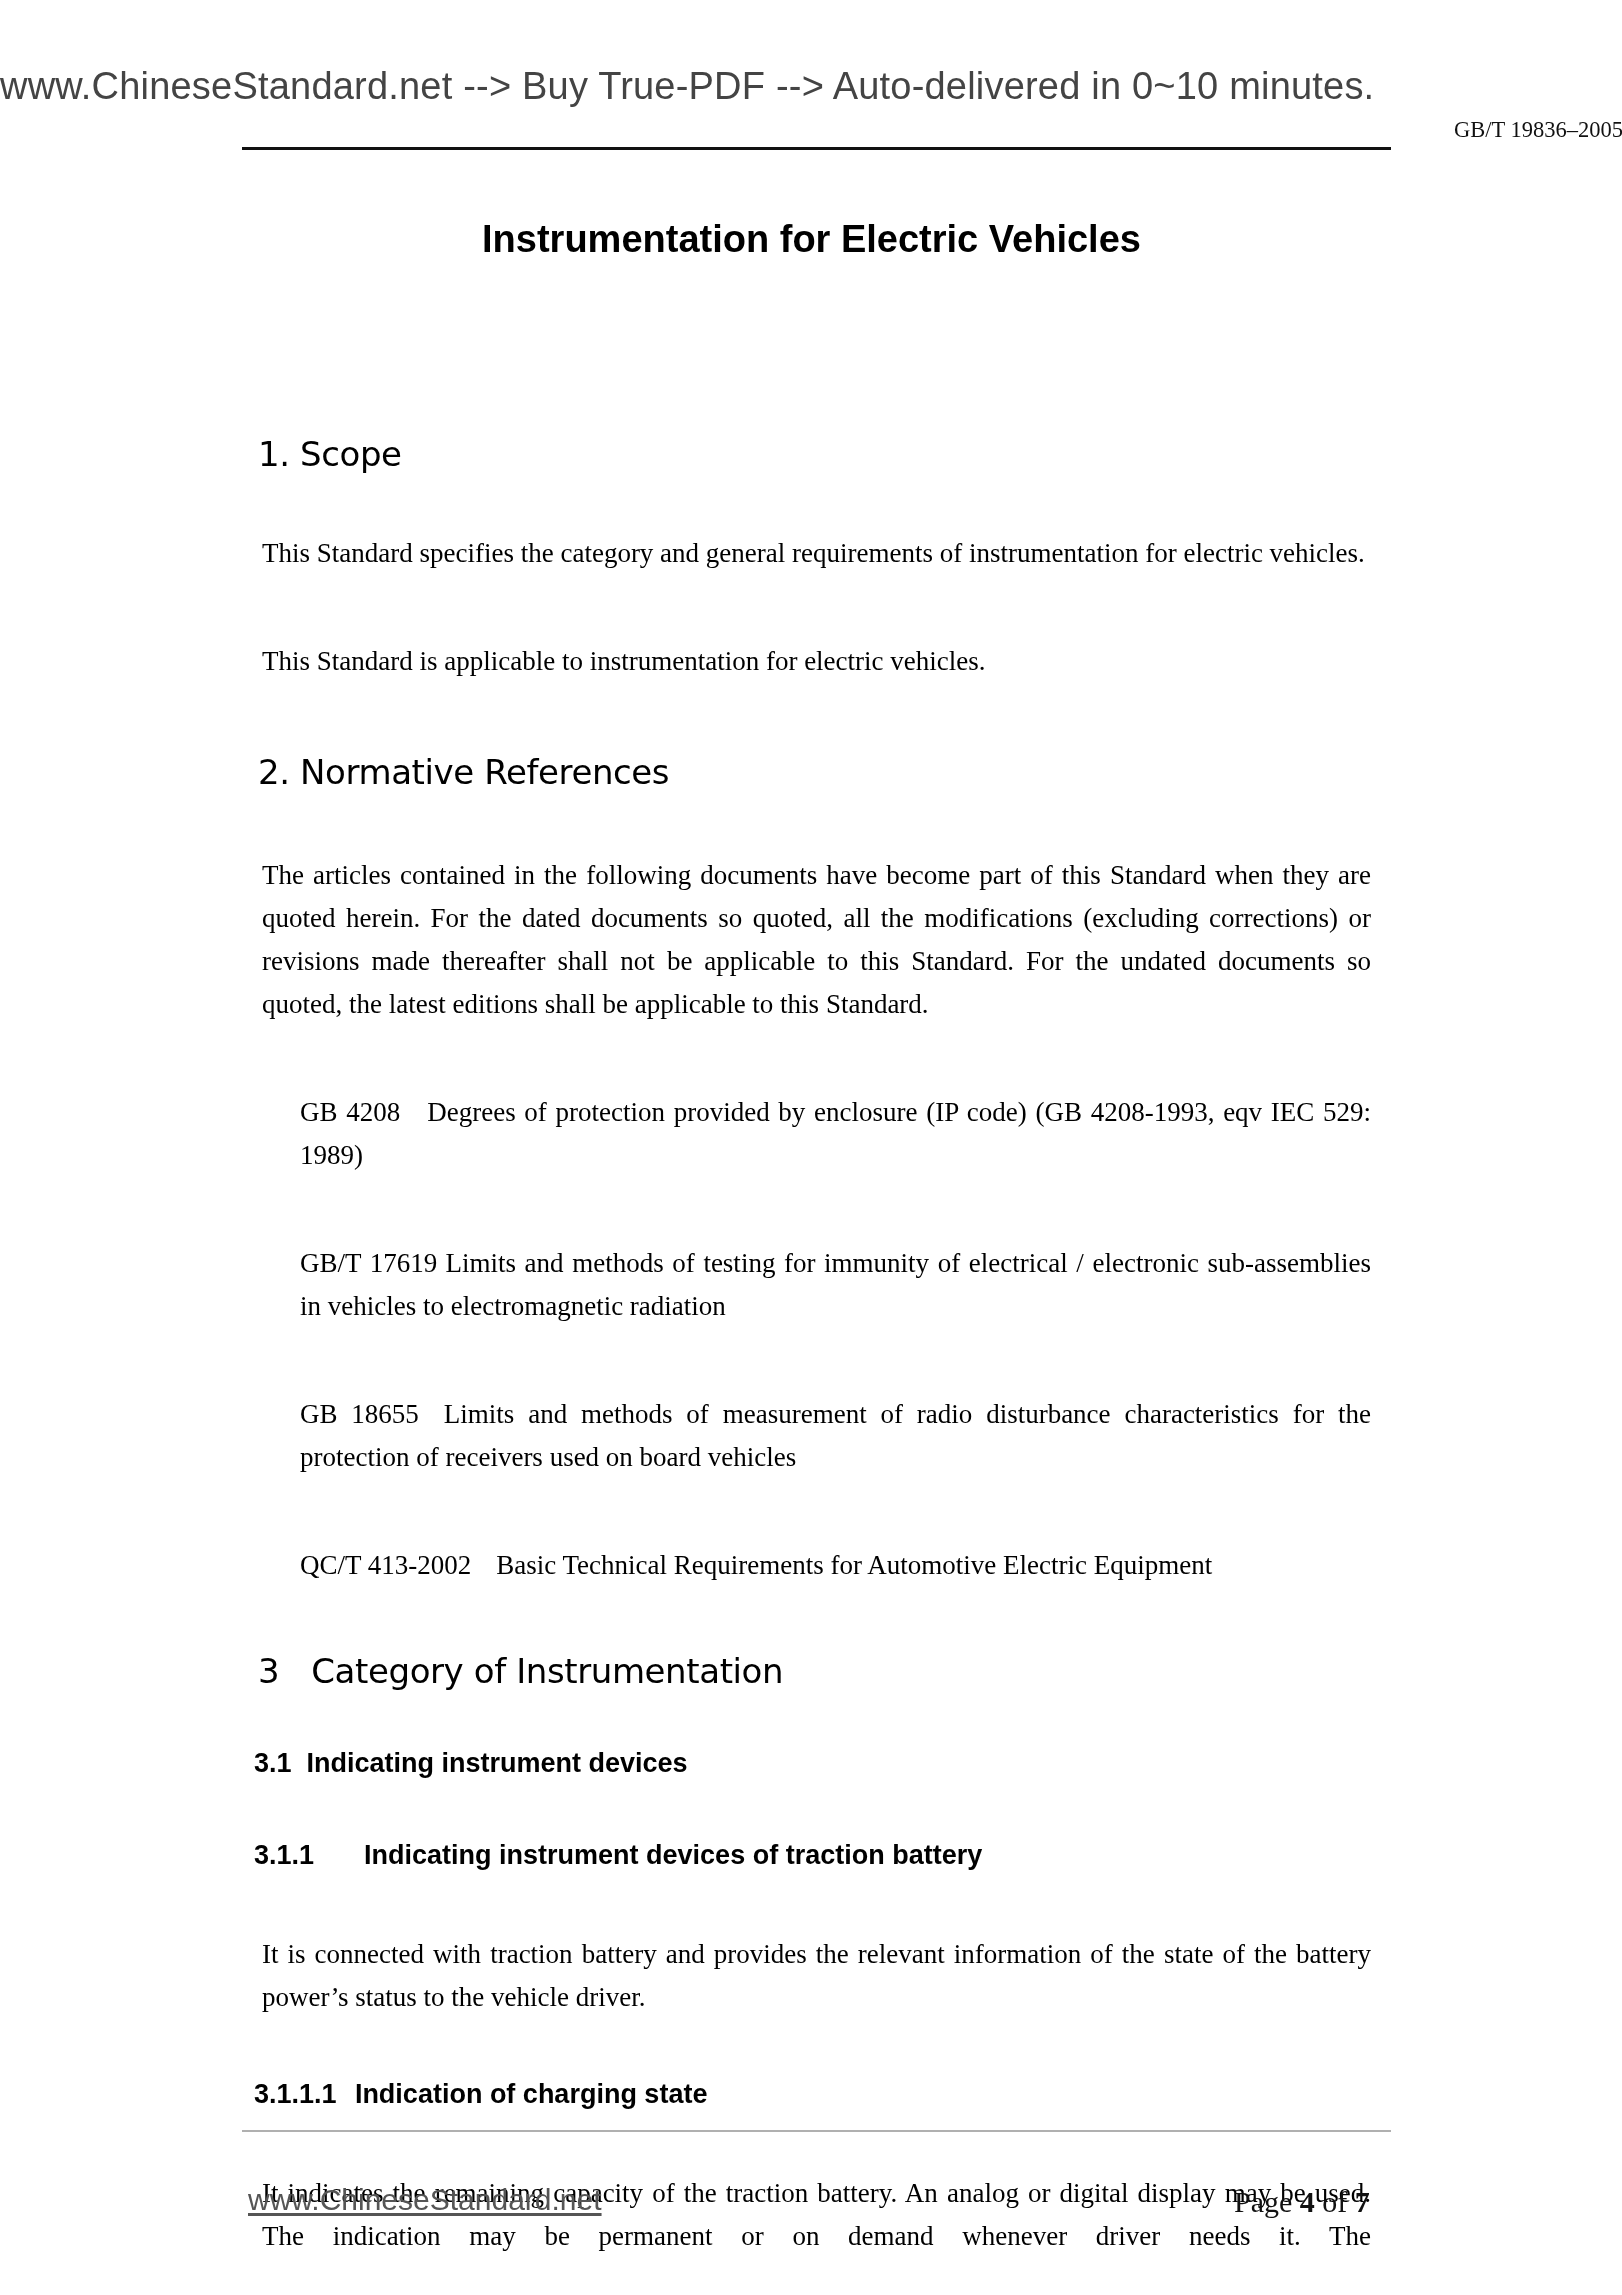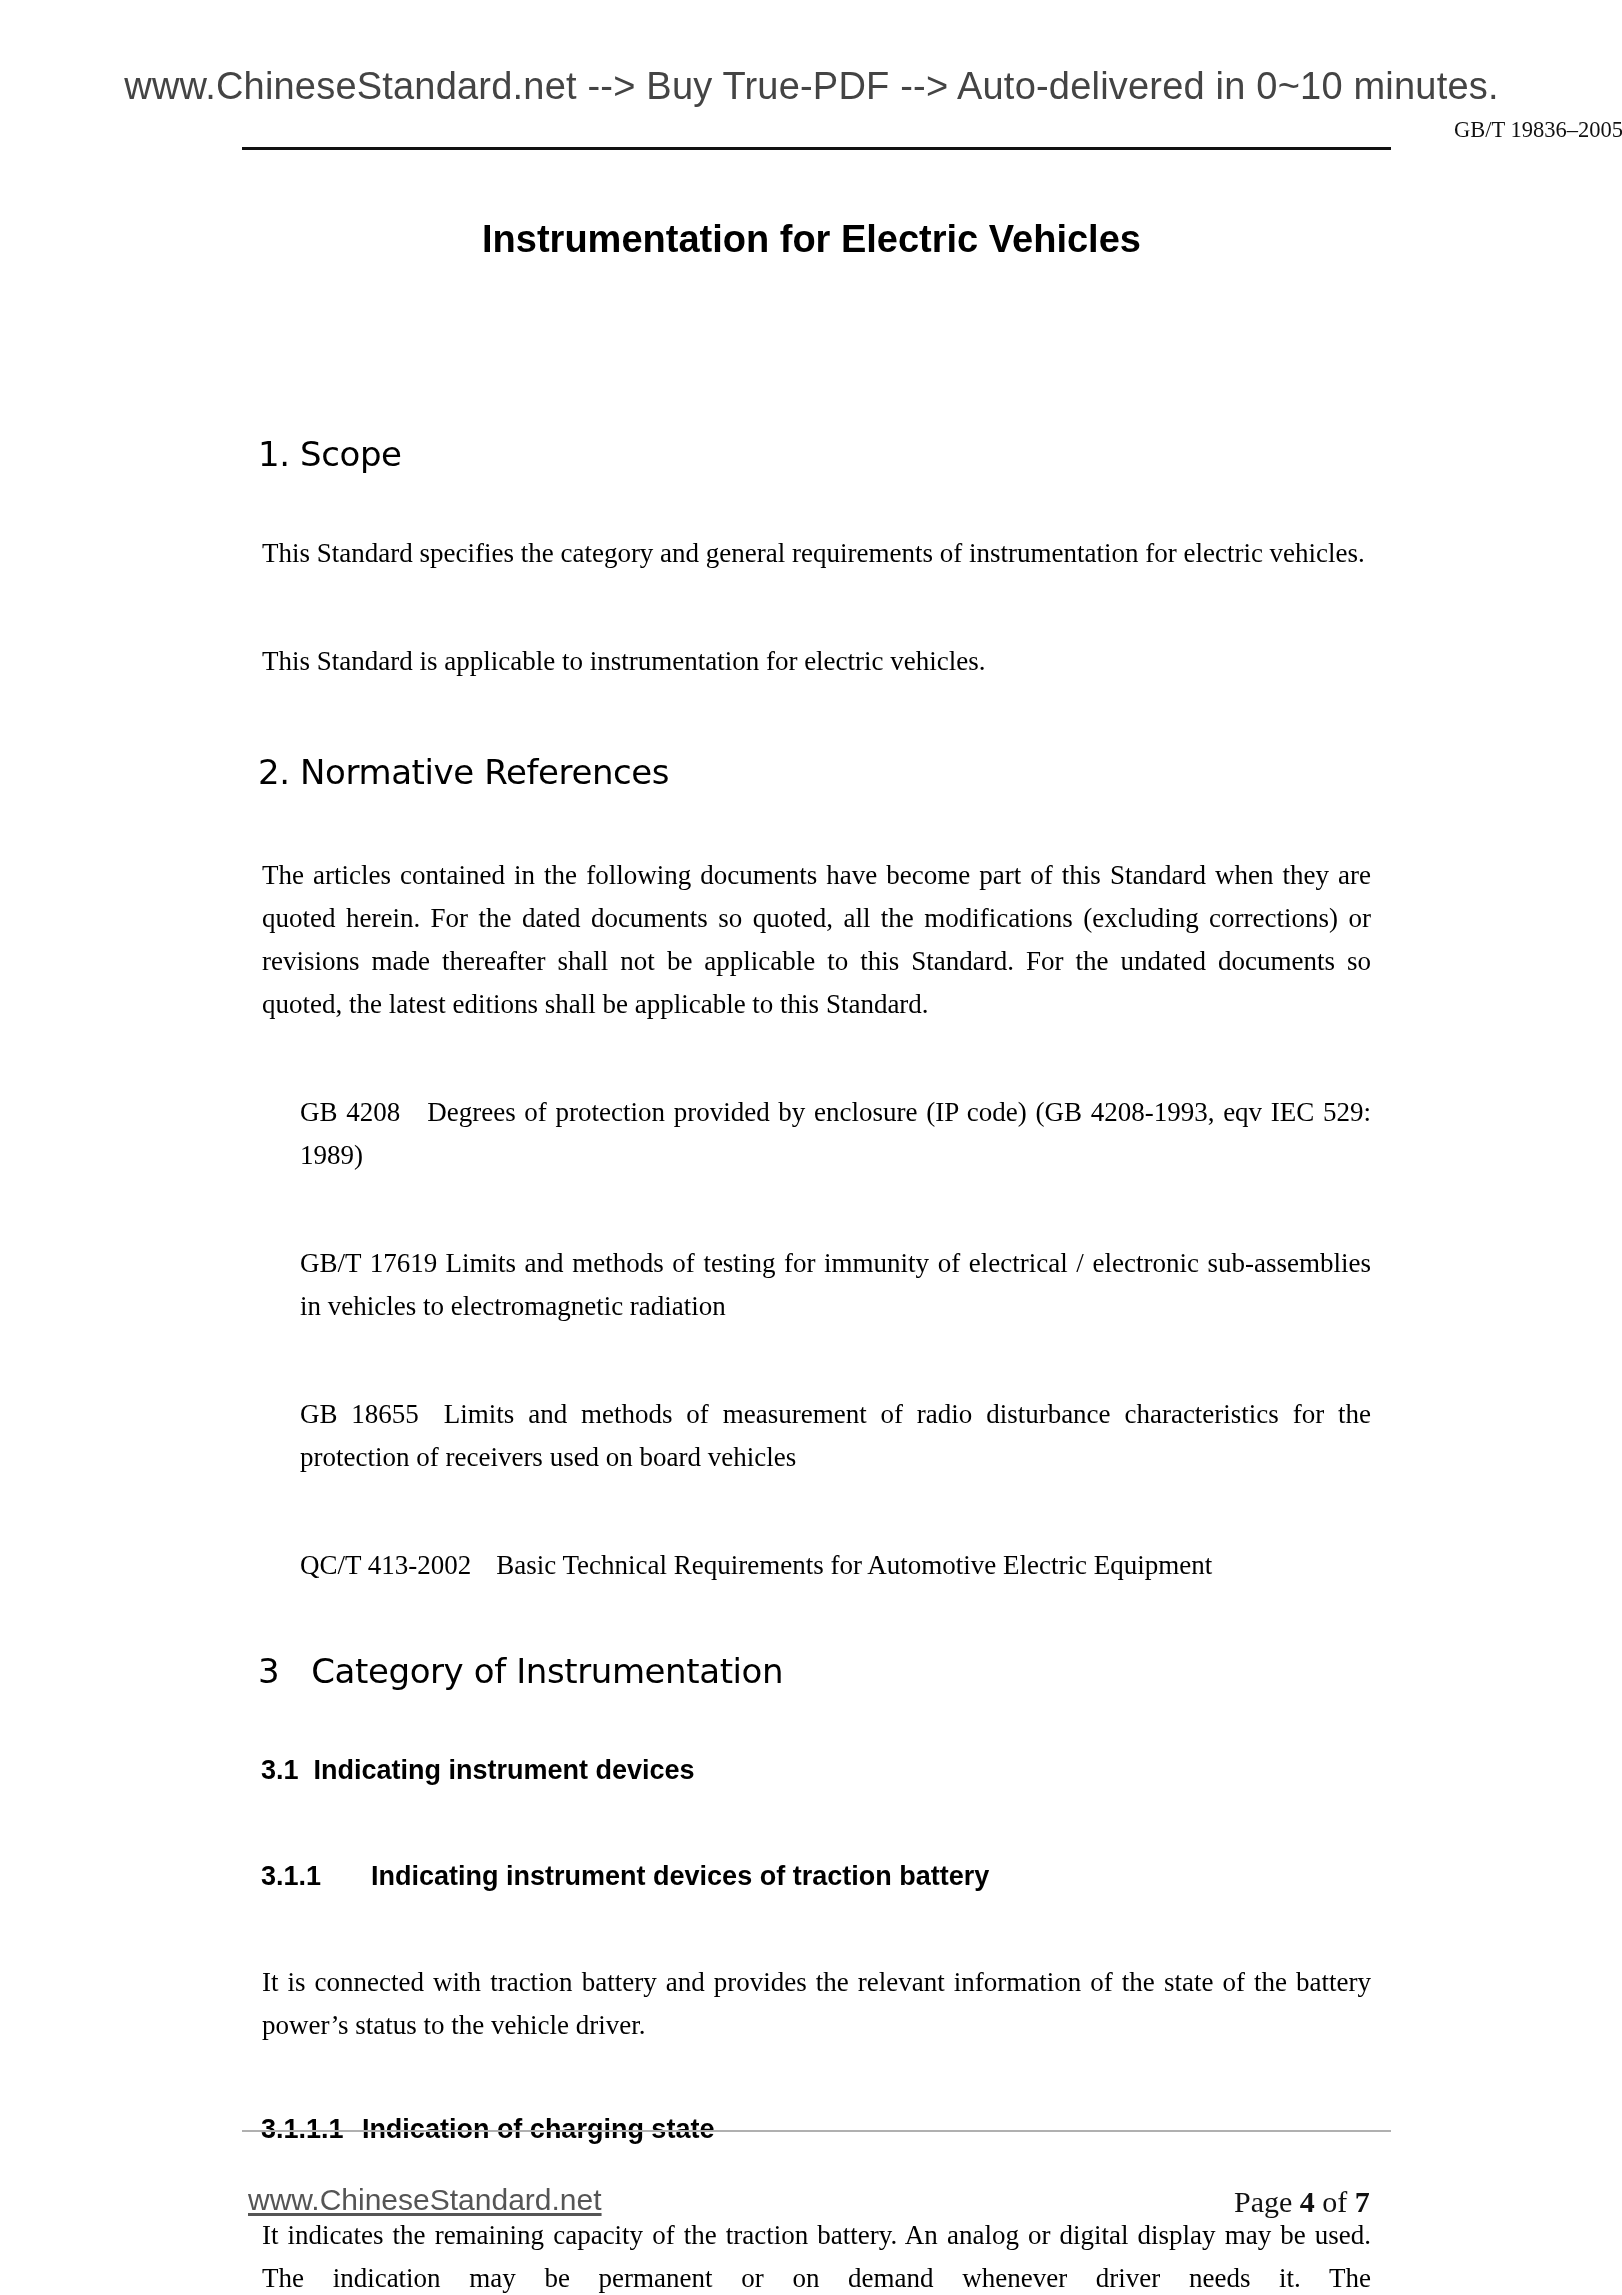--- a/index.html
+++ b/index.html
@@ -1,19 +1,19 @@
 <!DOCTYPE html>
 <html style="font-size:13.3px"><head>
 <meta charset="utf-8">
 <style>
   html, body { margin:0; padding:0; background:#ffffff; }
   body { width:1623px; height:2295px; position:relative; overflow:hidden; color:#000; }
   .abs { position:absolute; }
   .banner {
-    left:0; width:1623px; top:65px; text-align:center;
+    left:0; width:1623px; top:65px; 
     font-family:"Liberation Sans", sans-serif; font-size:38px; color:#444444;
     letter-spacing:0.2px; white-space:nowrap;
   }
   .docid {
     left:0; width:1623px; top:117px; text-align:right;
     font-family:"Liberation Serif", serif; font-size:22.5px; color:#111;
   }
   .top-rule { left:242px; top:147px; width:1149px; height:2.5px; background:#111; }
   .title {
     left:0; width:1623px; top:218px; text-align:center;
@@ -24,21 +24,21 @@
     font-family:"DejaVu Sans", sans-serif; font-size:34px; font-weight:normal;
     margin:12px; line-height:42px; color:#000; letter-spacing:-0.4px;
   }
   .p {
     font-family:Liberation Serif, serif; font-size:27px; line-height:43px;
     text-align:justify; margin:16px; color:#000;
   }
   .ref { padding-left:38px; }
   .h-bold {
     font-family:"Liberation Sans", sans-serif; font-size:27px; font-weight:bold;
-    margin:15px; line-height:37px;
+    margin:8px; line-height:37px;
   }
   .num-gap { display:inline-block; }
   .footer-rule { left:242px; top:2130px; width:1149px; height:1.7px; background:#b0b0b0; }
   .footer-link {
     left:248px; top:2183px; font-family:"Liberation Sans", sans-serif; font-size:30px;
     color:#555555; text-decoration:underline; text-decoration-thickness:2.5px; text-underline-offset:3.3px;
   }
   .footer-page {
     left:1234px; width:142px; top:2185px; 
     font-family:"Liberation Serif", serif; font-size:30px; color:#111; white-space:nowrap;

